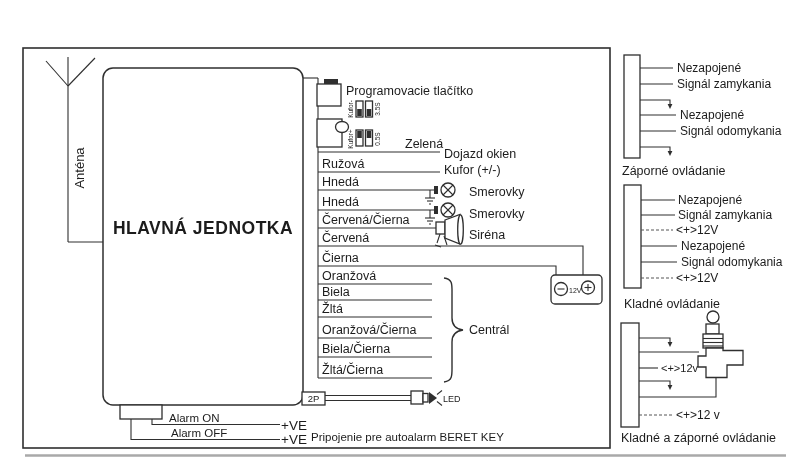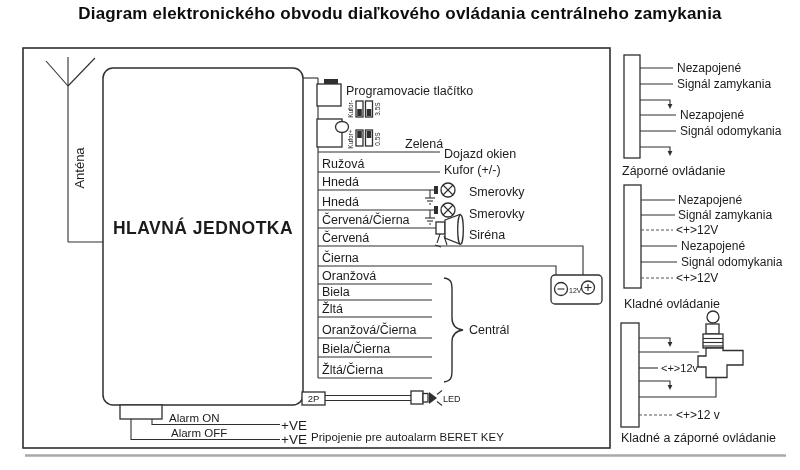--- a/index.html
+++ b/index.html
@@ -23,21 +23,20 @@
   .ln{stroke:#2f2f2f;stroke-width:1.1;fill:none;}
   .ln2{stroke:#2f2f2f;stroke-width:1.4;fill:none;}
   .dash{stroke:#555;stroke-width:1;fill:none;stroke-dasharray:3 2;}
   .box{fill:#ffffff;stroke:#2f2f2f;stroke-width:1.3;}
   .filldark{fill:#2f2f2f;stroke:none;}
 </style>
 </head>
 <body>
 
 <div id="stage">
-  <div id="title">Diagram elektronického obvodu diaľkového ovládania centrálneho zamykania</div>
 
   <svg width="800" height="470" viewBox="0 0 800 470">
 
     <rect x="23" y="48" width="587" height="400" class="box" style="stroke-width:1.6"></rect>
     <line x1="25" y1="455.5" x2="786" y2="455.5" stroke="#a9a9a9" stroke-width="2.4"></line>
 
     <g>
       <line x1="68" y1="57" x2="68" y2="242" class="ln"></line>
       <line x1="68" y1="86" x2="46" y2="61" class="ln"></line>
       <line x1="68" y1="86" x2="95" y2="58" class="ln"></line>

